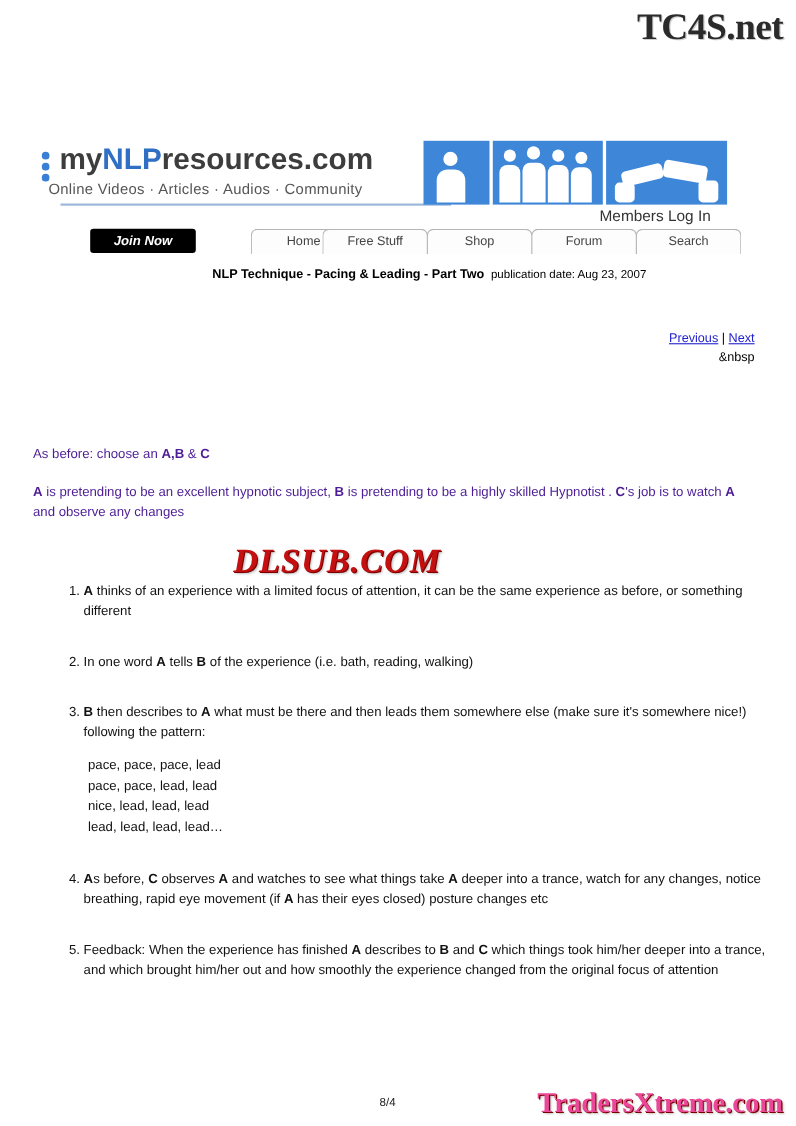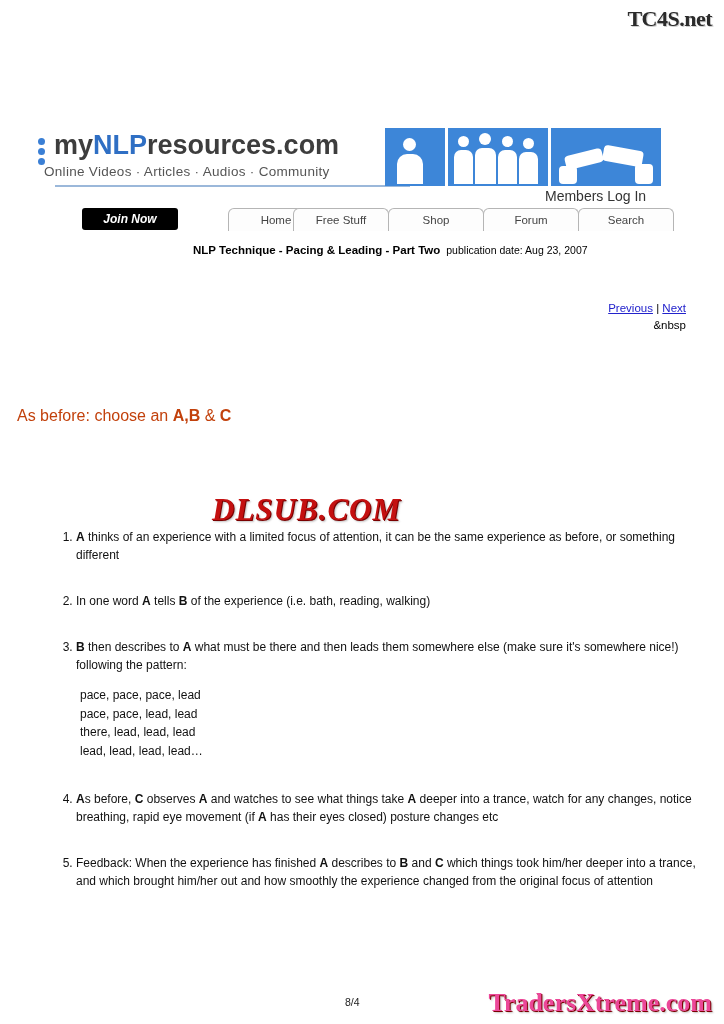--- a/index.html
+++ b/index.html
@@ -15,21 +15,21 @@
     color: #000000;
     overflow: hidden;
   }
 
   
   .tc4s-watermark {
     position: absolute;
     top: 6px;
     right: 12px;
     font-family: "Liberation Serif", serif;
-    font-size: 22px;
+    font-size: 34px;
     font-weight: bold;
     color: #2b2b2b;
     letter-spacing: -0.5px;
     text-shadow: 1px 1px 0 #cfcfcf;
   }
 
   
   .banner {
     position: absolute;
     left: 30px;
@@ -189,26 +189,26 @@
     right: 38px;
     top: 319px;
     font-size: 11.5px;
     color: #000000;
     text-align: right;
   }
 
   
   .content {
     position: absolute;
-    left: 17px;
+    left: 30px;
     top: 404px;
     width: 658px;
-    font-size: 16px;
+    font-size: 12px;
     line-height: 1.45;
-    color: #c2410c;
+    color: #4c1d95;
   }
   .para {
     margin: 0 0 18px 0;
   }
   .para.second { margin-top: 16px; }
 
   .dlsub {
     position: absolute;
     left: 212px;
     top: 492px;
@@ -323,33 +323,34 @@
 
 <div class="pager">
   <a href="#">Previous</a>
   <span class="sep">|</span>
   <a href="#">Next</a>
 </div>
 <div class="nbsp-line">&amp;nbsp</div>
 
 <div class="content">
   <p class="para"><span>As before: choose an </span><b>A,B</b><span> &amp; </span><b>C</b></p>
+  <p class="para second"> <b>A</b> is pretending to be an excellent hypnotic subject, <b>B</b> is pretending to be a highly skilled Hypnotist . <b>C</b>'s job is to watch <b>A</b> and observe any changes</p>
 </div>
 
 <div class="dlsub">DLSUB.COM</div>
 
 <ol class="steps">
   <li><b>A</b> thinks of an experience with a limited focus of attention, it can be the same experience as before, or something different</li>
   <li>In one word <b>A</b> tells <b>B</b> of the experience (i.e. bath, reading, walking)</li>
   <li class="tight">
     <span><b><b>B</b></b> then describes to <b><b>A</b></b> what must be there and then leads them somewhere else (make sure it's somewhere nice!) following the pattern:</span>
     <div class="pattern">
       <div>pace,  pace,  pace,  lead</div>
       <div>pace,  pace,  lead,  lead</div>
-      <div>there,  lead,  lead,  lead</div>
+      <div>nice,  lead,  lead,  lead</div>
       <div>lead,  lead,  lead,  lead…</div>
     </div>
   </li>
   <li style="margin-top:30px;"><b>A</b>s before, <b>C</b> observes <b>A</b> and watches to see what things take <b>A</b> deeper into a trance, watch for any changes, notice breathing, rapid eye movement (if <b>A</b> has their eyes closed) posture changes etc</li>
   <li>Feedback: When the experience has finished <b>A</b> describes to <b>B</b> and <b>C</b> which things took him/her deeper into a trance, and which brought him/her out and how smoothly the experience changed from the original focus of attention</li>
 </ol>
 
 <div class="page-num">8/4</div>
 <div class="tx-watermark">TradersXtreme.com</div>
 

